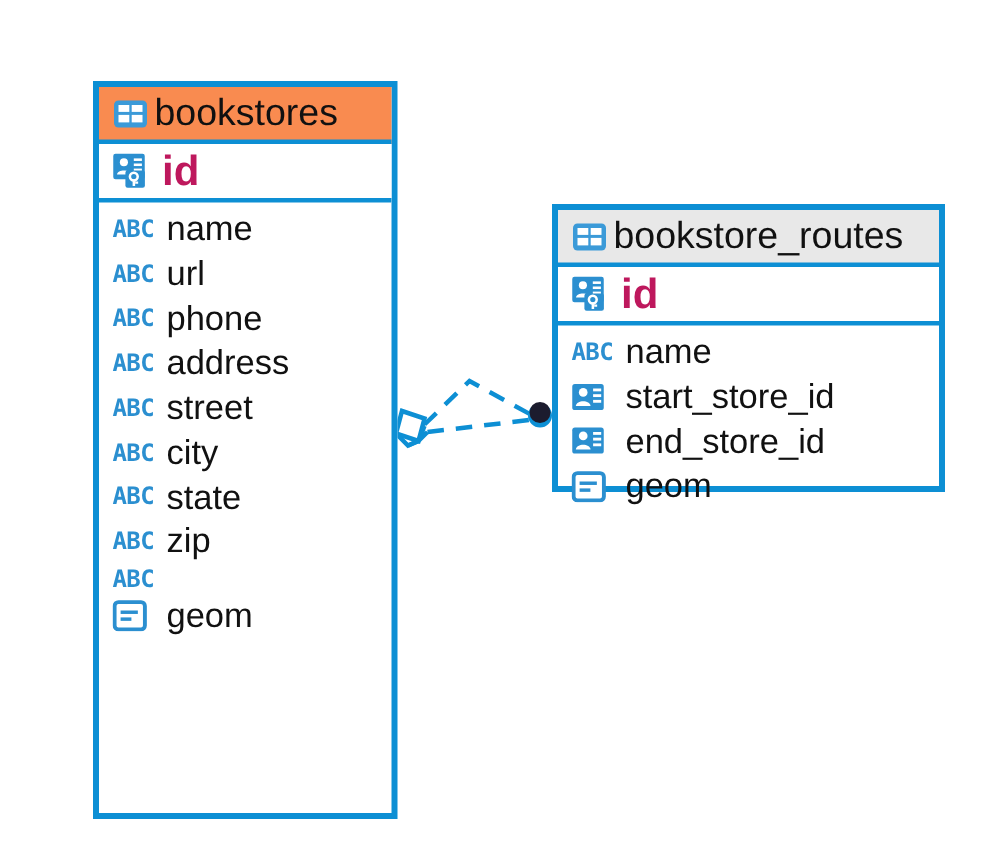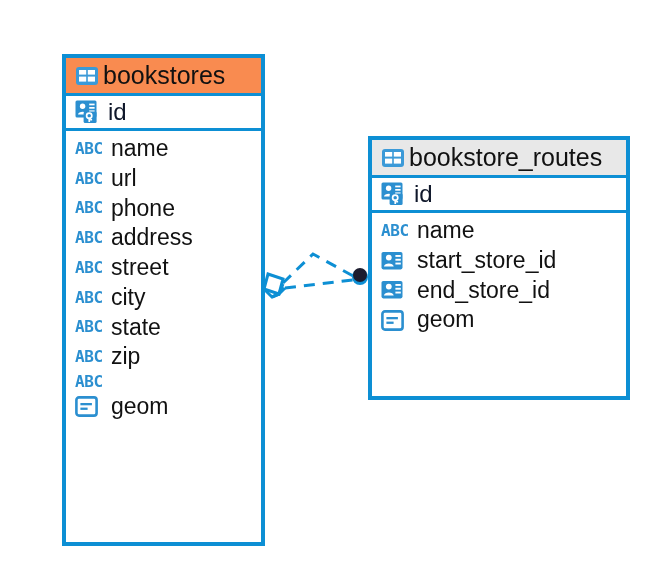--- a/index.html
+++ b/index.html
@@ -49,23 +49,23 @@
   .pk-row {
     display: flex;
     align-items: center;
     gap: 7px;
     padding: 4px 10px 4px 9px;
     box-sizing: border-box;
     border-bottom: 3px solid #0d8fd4;
     background: #ffffff;
   }
   .pk-label {
-    font-size: 24px;
-    font-weight: normal;
-    color: #0f172a;
+    font-size: 28px;
+    font-weight: bold;
+    color: #be185d;
     line-height: 1;
   }
 
   .field-list {
     padding: 3px 0 4px 0;
   }
   .field-row {
     display: flex;
     align-items: center;
     gap: 8px;
@@ -218,21 +218,21 @@
             <rect x="5.4" y="7.0" width="11.5" height="2.3" fill="#2b8fd0"></rect>
             <rect x="5.4" y="11.6" width="7.2" height="2.3" fill="#2b8fd0"></rect>
           </svg>
         </span>
         <span class="field-label">geom</span>
       </div>
 
     </div>
   </div>
 
-  <div class="entity" style="left:368px; top:136px; width:262px; height:264px;">
+  <div class="entity" style="left:368px; top:136px; width:262px; height:192px;">
 
     <div class="entity-header gray">
       <span class="icon">
         <svg width="24" height="20" viewBox="0 0 24 20">
           <rect x="1" y="1" width="22" height="18" rx="3" fill="#3b9ad8"></rect>
           <rect x="4" y="4" width="7.2" height="4.6" fill="#ffffff"></rect>
           <rect x="12.8" y="4" width="7.2" height="4.6" fill="#ffffff"></rect>
           <rect x="4" y="10.6" width="7.2" height="5" fill="#ffffff"></rect>
           <rect x="12.8" y="10.6" width="7.2" height="5" fill="#ffffff"></rect>
         </svg>

